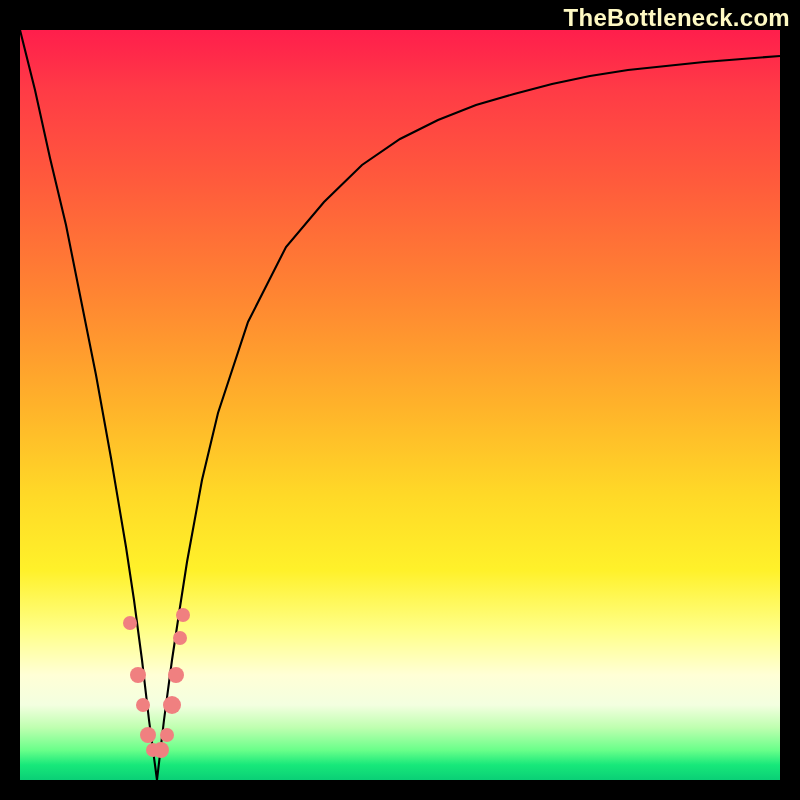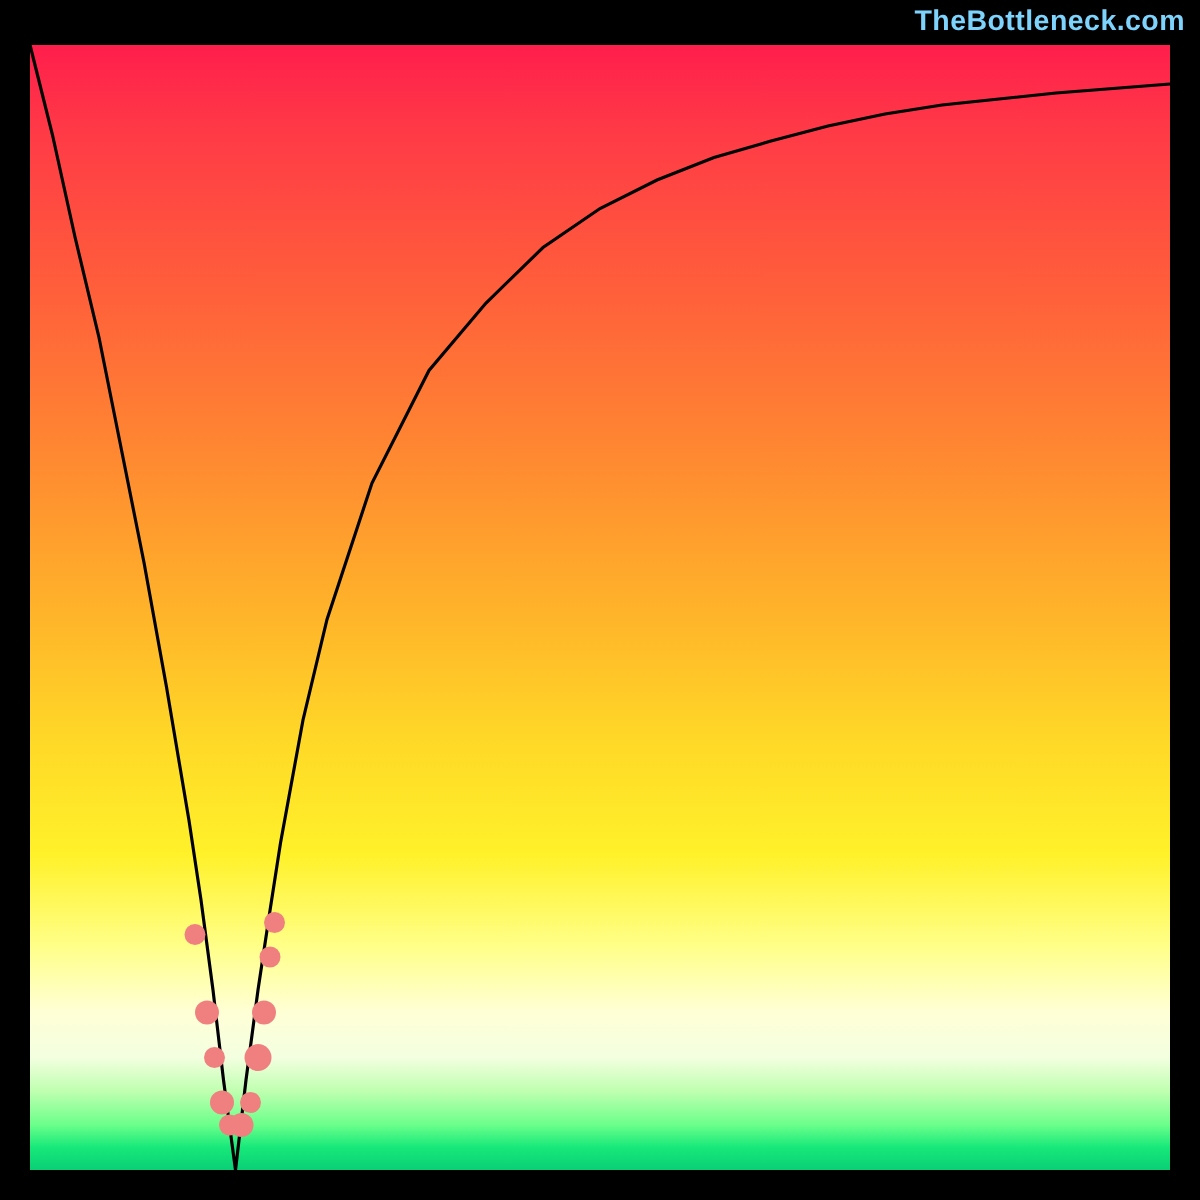--- a/index.html
+++ b/index.html
@@ -14,22 +14,22 @@
   .frame {
     position: relative;
     width: 800px;
     height: 800px;
     background: #000;
   }
   .watermark {
     position: absolute;
     top: 4px;
     right: 10px;
-    color: #7dd3fc;
-    font-size: 19px;
+    color: #fef9c3;
+    font-size: 24px;
     font-weight: 600;
     letter-spacing: 0.3px;
     z-index: 10;
     user-select: none;
   }
   .plot-area {
     position: absolute;
     left: 20px;
     top: 30px;
     width: 760px;

